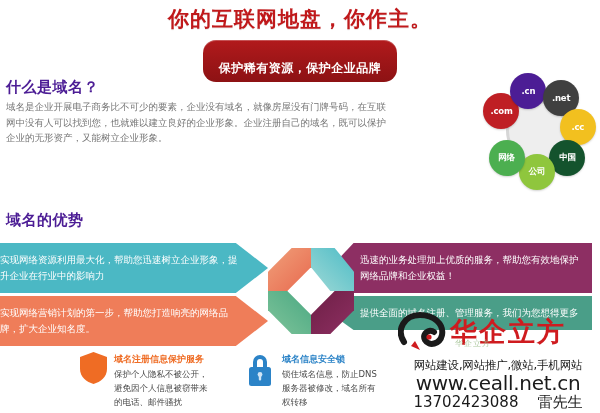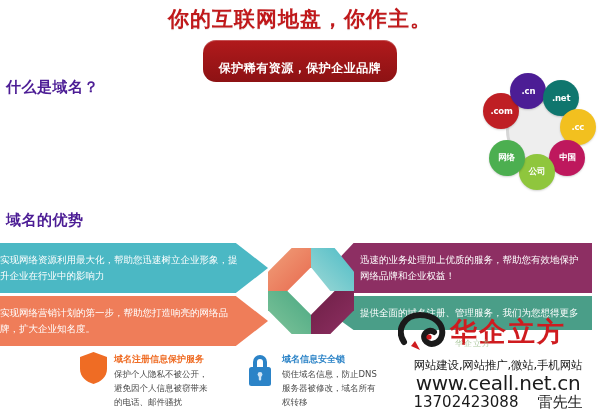--- a/index.html
+++ b/index.html
@@ -112,37 +112,38 @@
 <body>
 
 <div class="page">
 
   <div class="hero">
     <div class="hero-title">你的互联网地盘，你作主。</div>
     <div class="hero-badge">保护稀有资源，保护企业品牌</div>
   </div>
 
   <div class="sec-head" id="what-head">什么是域名？</div>
+  <div class="what-body">域名是企业开展电子商务比不可少的要素，企业没有域名，就像房屋没有门牌号码，在互联网中没有人可以找到您，也就难以建立良好的企业形象。企业注册自己的域名，既可以保护企业的无形资产，又能树立企业形象。</div>
 
   <div class="flower">
     <div class="flower-ring"></div>
     <div id="flower-nodes">
         <div class="node" style="background: rgb(191, 31, 36); left: 5.49296px; top: 20.5px;">
           <span>.com</span>
         </div>
         <div class="node" style="background: #4c1d95; left: 32.4756px; top: 0.895948px;">
           <span>.cn</span>
         </div>
-        <div class="node" style="background: #0f766e; left: 65.0992px; top: 7.8303px; text-align: center;">
+        <div class="node" style="background: #404040; left: 65.0992px; top: 7.8303px; text-align: center;">
           <span>.net</span>
         </div>
         <div class="node" style="background: rgb(242, 192, 31); left: 81.7754px; top: 36.7143px;">
           <span>.cc</span>
         </div>
-        <div class="node" style="background: #be185d; left: 71.4689px; top: 68.4344px;">
+        <div class="node" style="background: #14532d; left: 71.4689px; top: 68.4344px;">
           <span>中国</span>
         </div>
         <div class="node" style="background: rgb(143, 198, 61); left: 41px; top: 82px;">
           <span>公司</span>
         </div>
         <div class="node" style="background: rgb(76, 175, 80); left: 10.5311px; top: 68.4344px;">
           <span>网络</span>
         </div>
       </div>
   </div>

